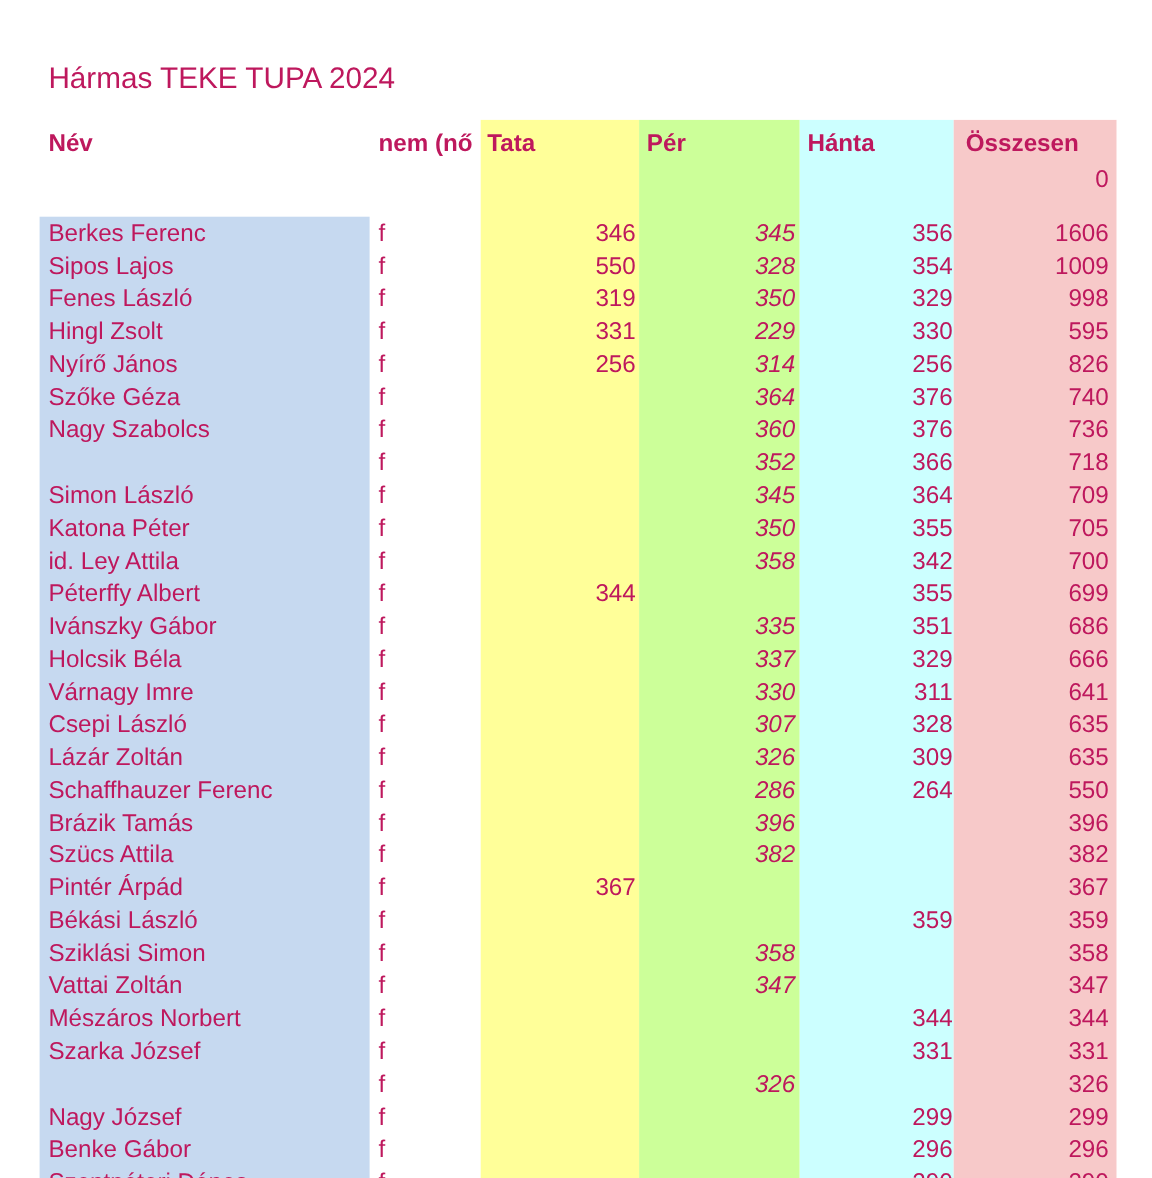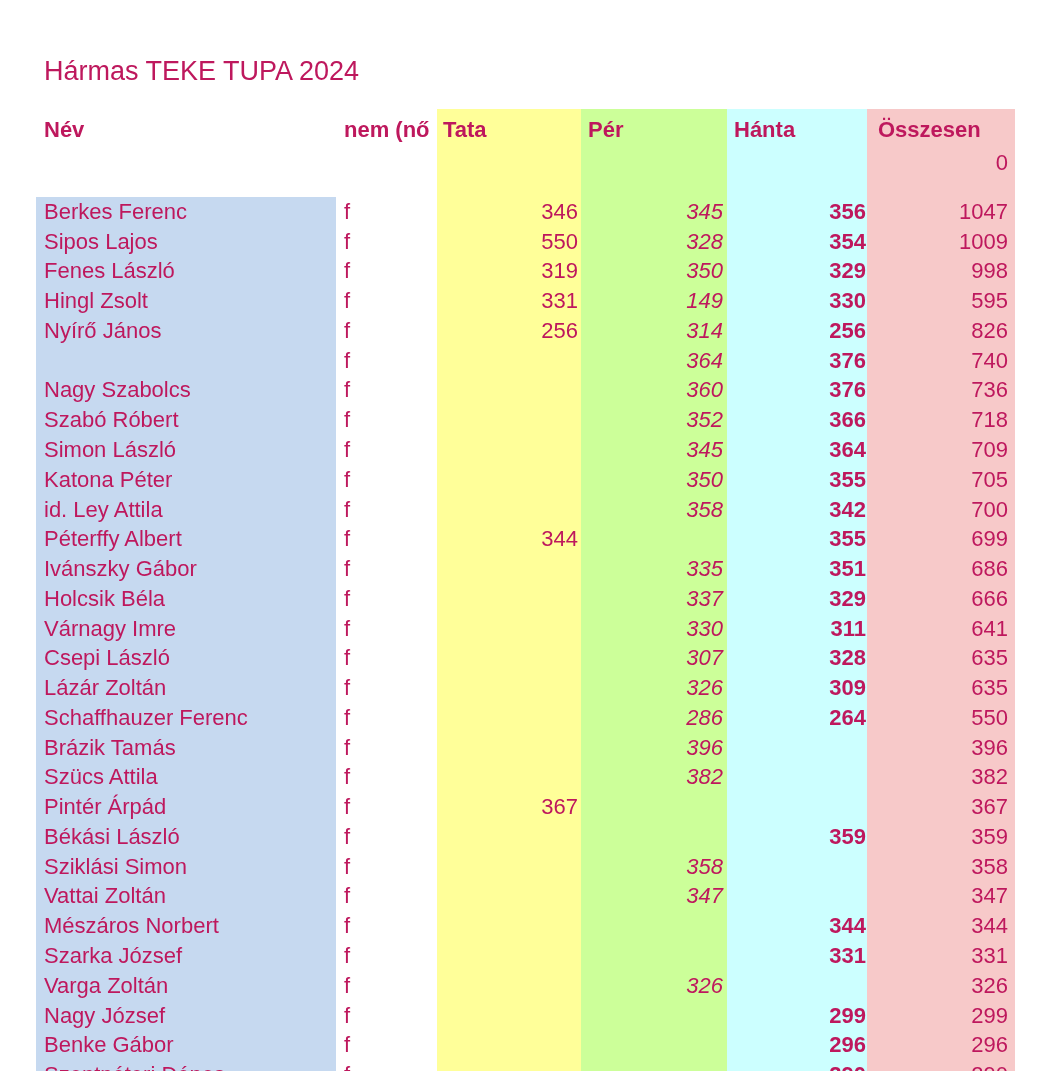--- a/index.html
+++ b/index.html
@@ -27,21 +27,21 @@
   .cell{
     position:absolute;top:0;height:100%;
     display:flex;align-items:center;
     font-size:22px;white-space:nowrap;overflow:visible;
   }
   .num{justify-content:flex-end;}
   .c-name {left:44px;width:288px;}
   .c-nem  {left:344px;width:60px;}
   .c-tata {left:437px;width:141px;}
   .c-per  {left:581px;width:142px;font-style:italic;}
-  .c-hanta{left:727px;width:139px;font-weight:bold;}
+  .c-hanta{left:727px;width:139px;}
   .c-ossz {left:867px;width:141px;}
 </style>
 </head>
 <body>
 
 <div class="page">
 
   <div class="band" style="left: 36px; top: 160px; width: 300px; height: 893px; background: rgb(198, 217, 240);"></div>
   <div class="band" style="left: 437px; top: 72px; width: 144px; height: 981px; background: rgb(255, 255, 153);"></div>
   <div class="band" style="left: 581px; top: 72px; width: 146px; height: 981px; background: rgb(204, 255, 153);"></div>
@@ -59,21 +59,21 @@
 
   <div class="hdr-num" style="left:867px;top:113px;width:141px;">0</div>
 
   <div id="rows">
       <div class="row" style="top: 160px;">
       <div class="cell c-name">Berkes Ferenc</div>
       <div class="cell c-nem">f</div>
       <div class="cell num c-tata">346</div>
       <div class="cell num c-per">345</div>
       <div class="cell num c-hanta">356</div>
-      <div class="cell num c-ossz">1047</div>
+      <div class="cell num c-ossz">1606</div>
     </div>
       <div class="row" style="top: 189.766px;">
       <div class="cell c-name">Sipos Lajos</div>
       <div class="cell c-nem">f</div>
       <div class="cell num c-tata">550</div>
       <div class="cell num c-per">328</div>
       <div class="cell num c-hanta">354</div>
       <div class="cell num c-ossz">1009</div>
     </div>
       <div class="row" style="top: 219.532px;">
@@ -81,49 +81,49 @@
       <div class="cell c-nem">f</div>
       <div class="cell num c-tata">319</div>
       <div class="cell num c-per">350</div>
       <div class="cell num c-hanta">329</div>
       <div class="cell num c-ossz">998</div>
     </div>
       <div class="row" style="top: 249.298px;">
       <div class="cell c-name">Hingl Zsolt</div>
       <div class="cell c-nem">f</div>
       <div class="cell num c-tata">331</div>
-      <div class="cell num c-per">149</div>
+      <div class="cell num c-per">229</div>
       <div class="cell num c-hanta">330</div>
       <div class="cell num c-ossz">595</div>
     </div>
       <div class="row" style="top: 279.064px; text-align: right;">
       <div class="cell c-name">Nyírő János</div>
       <div class="cell c-nem">f</div>
       <div class="cell num c-tata">256</div>
       <div class="cell num c-per">314</div>
       <div class="cell num c-hanta">256</div>
       <div class="cell num c-ossz">826</div>
     </div>
       <div class="row" style="top: 308.83px;">
+      <div class="cell c-name">Szőke Géza</div>
       <div class="cell c-nem">f</div>
       <div class="cell num c-tata"></div>
       <div class="cell num c-per">364</div>
       <div class="cell num c-hanta">376</div>
       <div class="cell num c-ossz">740</div>
     </div>
       <div class="row" style="top: 338.596px;">
       <div class="cell c-name">Nagy Szabolcs</div>
       <div class="cell c-nem">f</div>
       <div class="cell num c-tata"></div>
       <div class="cell num c-per">360</div>
       <div class="cell num c-hanta">376</div>
       <div class="cell num c-ossz">736</div>
     </div>
       <div class="row" style="top: 368.362px;">
-      <div class="cell c-name">Szabó Róbert</div>
       <div class="cell c-nem">f</div>
       <div class="cell num c-tata"></div>
       <div class="cell num c-per">352</div>
       <div class="cell num c-hanta">366</div>
       <div class="cell num c-ossz">718</div>
     </div>
       <div class="row" style="top: 398.128px;">
       <div class="cell c-name">Simon László</div>
       <div class="cell c-nem">f</div>
       <div class="cell num c-tata"></div>
@@ -261,21 +261,20 @@
     </div>
       <div class="row" style="top: 904.15px;">
       <div class="cell c-name">Szarka József</div>
       <div class="cell c-nem">f</div>
       <div class="cell num c-tata"></div>
       <div class="cell num c-per"></div>
       <div class="cell num c-hanta">331</div>
       <div class="cell num c-ossz">331</div>
     </div>
       <div class="row" style="top: 933.916px;">
-      <div class="cell c-name">Varga Zoltán</div>
       <div class="cell c-nem">f</div>
       <div class="cell num c-tata"></div>
       <div class="cell num c-per">326</div>
       <div class="cell num c-hanta"></div>
       <div class="cell num c-ossz">326</div>
     </div>
       <div class="row" style="top: 963.682px;">
       <div class="cell c-name">Nagy József</div>
       <div class="cell c-nem">f</div>
       <div class="cell num c-tata"></div>

